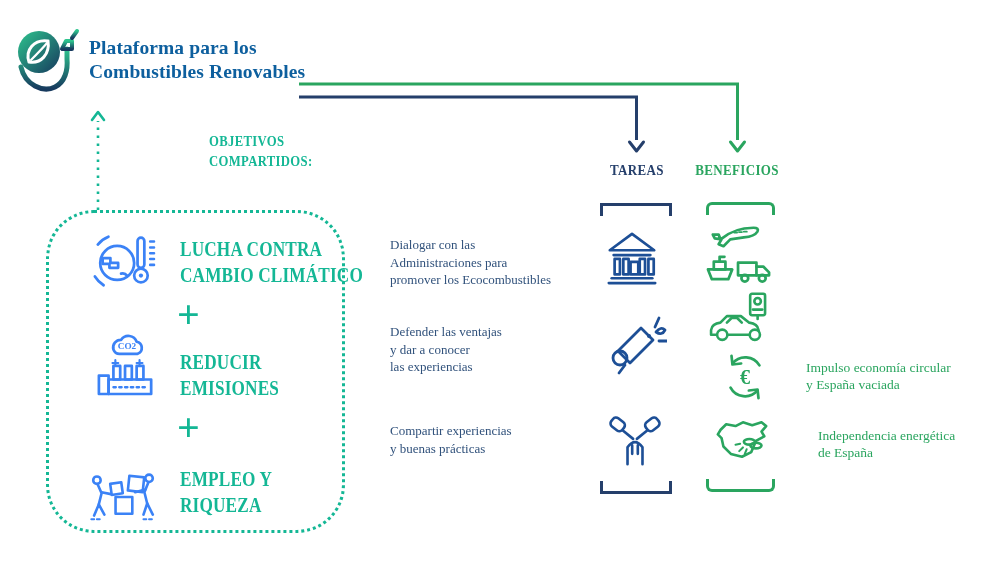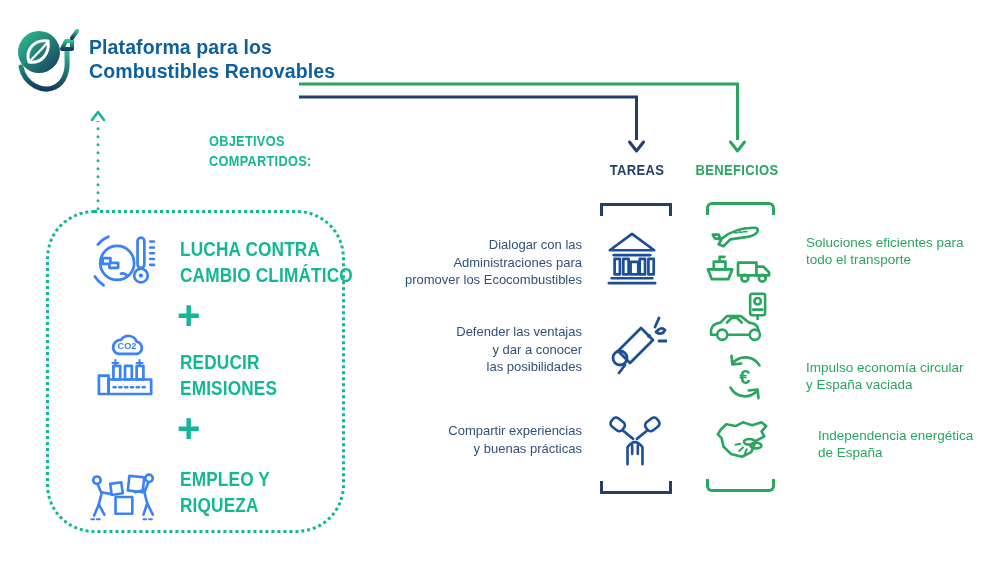--- a/index.html
+++ b/index.html
@@ -1,18 +1,18 @@
 <!DOCTYPE html>
 <html><head>
 <meta charset="utf-8">
 <style>
   html,body{margin:0;padding:0;background:#fff;}
   .canvas{
     position:relative;width:1000px;height:563px;background:#ffffff;
-    font-family:Liberation Sans, sans-serif;overflow:hidden;
+    font-family:Liberation Serif, serif;overflow:hidden;
   }
   .abs{position:absolute;}
   .ml{white-space:pre-line;}
   .condL{transform:scaleX(0.82);transform-origin:left top;}
   .condC{transform:scaleX(0.84);transform-origin:center top;}
 
   
   .logo{left:12px;top:22px;width:74px;height:80px;}
   .title{left:89px;top:36px;font-size:19.5px;font-weight:bold;color:#0d5f9e;
          line-height:23.5px;letter-spacing:0.1px;}
@@ -37,21 +37,21 @@
   .objIcon3{left:88px;top:469px;width:70px;height:54px;}
 
   
   .bracket{box-sizing:border-box;}
   .brTareasTop{left:600px;top:203px;width:72px;height:13px;border:3.5px solid #253f6b;border-bottom:none;}
   .brTareasBot{left:600px;top:481px;width:72px;height:13px;border:3.5px solid #253f6b;border-top:none;}
   .brBenefTop{left:706px;top:202px;width:69px;height:13px;border:3.5px solid #2aa55f;border-bottom:none;border-radius:6px 6px 0 0;}
   .brBenefBot{left:706px;top:479px;width:69px;height:13px;border:3.5px solid #2aa55f;border-top:none;border-radius:0 0 6px 6px;}
 
   
-  .taskText{left:390px;width:192px;text-align:right;font-size:13px;line-height:17.5px;color:#30517b;}
+  .taskText{left:390px;width:192px;text-align:left;font-size:13px;line-height:17.5px;color:#30517b;}
   .task1{top:236px;} .task2{top:323px;} .task3{top:422px;}
   .taskIcon1{left:604px;top:228px;width:56px;height:58px;}
   .taskIcon2{left:605px;top:313px;width:62px;height:64px;}
   .taskIcon3{left:608px;top:408px;width:54px;height:58px;}
 
   
   .benefText{left:806px;width:185px;text-align:left;font-size:13.5px;line-height:16.5px;color:#2aa55f;}
   .benef1{top:235px;} .benef2{top:297px;} .benef3{top:360px;} .benef4{top:428px;margin-left:12px;}
   .benefIcon1{left:705px;top:220px;width:68px;height:64px;}
   .benefIcon2{left:705px;top:291px;width:68px;height:54px;}
@@ -185,21 +185,21 @@
       <rect x="37" y="32" width="5.5" height="16"></rect>
       <rect x="46" y="32" width="5.5" height="16"></rect>
       <rect x="27.5" y="35" width="8" height="13"></rect>
       <path d="M8 52 H50"></path>
       <path d="M5 57 H53"></path>
     </svg>
   </div>
 
   <div class="abs taskText task2 ml">Defender las ventajas
 y dar a conocer
-las posibilidades</div>
+las experiencias</div>
   <div class="abs taskIcon2 icon-blue">
     <svg class="lineicon" viewBox="0 0 62 64" stroke-width="3">
       <circle cx="15" cy="45" r="7"></circle>
       <path d="M13 38 L36 15 L48 27 L25 50 Z"></path>
       <path d="M20 52 l-6 8"></path>
       <circle cx="44" cy="23" r="2" fill="currentColor" stroke="none"></circle>
       <path d="M50 14 l4 -9"></path>
       <path d="M54 28 h8"></path>
       <path d="M51 19 q5 -6 9 -2 q-3 6 -9 2 z"></path>
     </svg>
@@ -228,22 +228,20 @@
       <path d="M30 13 h3 M35 12.5 h3 M40 12 h3" stroke-width="2"></path>
       <path d="M3 51 l4 10 h17 l4 -10 z"></path>
       <rect x="9" y="43" width="12" height="8"></rect>
       <path d="M15 43 v-5 h5"></path>
       <rect x="34" y="44" width="19" height="13"></rect>
       <path d="M53 48 h7 l6 6 v3 h-13"></path>
       <circle cx="41" cy="60" r="3.5"></circle>
       <circle cx="59" cy="60" r="3.5"></circle>
     </svg>
   </div>
-  <div class="abs benefText benef1 ml">Soluciones eficientes para
-todo el transporte</div>
 
   <div class="abs benefIcon2 icon-green">
     <svg class="lineicon" viewBox="0 0 70 58" stroke-width="2.7">
       <rect x="47" y="3" width="16" height="23" rx="2"></rect>
       <circle cx="55" cy="11" r="3.5"></circle>
       <path d="M50 20 h10"></path>
       <path d="M55 26 v4"></path>
       <path d="M5 47 v-5 q1 -7 10 -8 l7 -7 h15 l9 7 q9 1 10 8 v5 z"></path>
       <path d="M22 34 l5 -5 h6 l5 5"></path>
       <circle cx="17" cy="47" r="5.5" fill="#ffffff"></circle>

